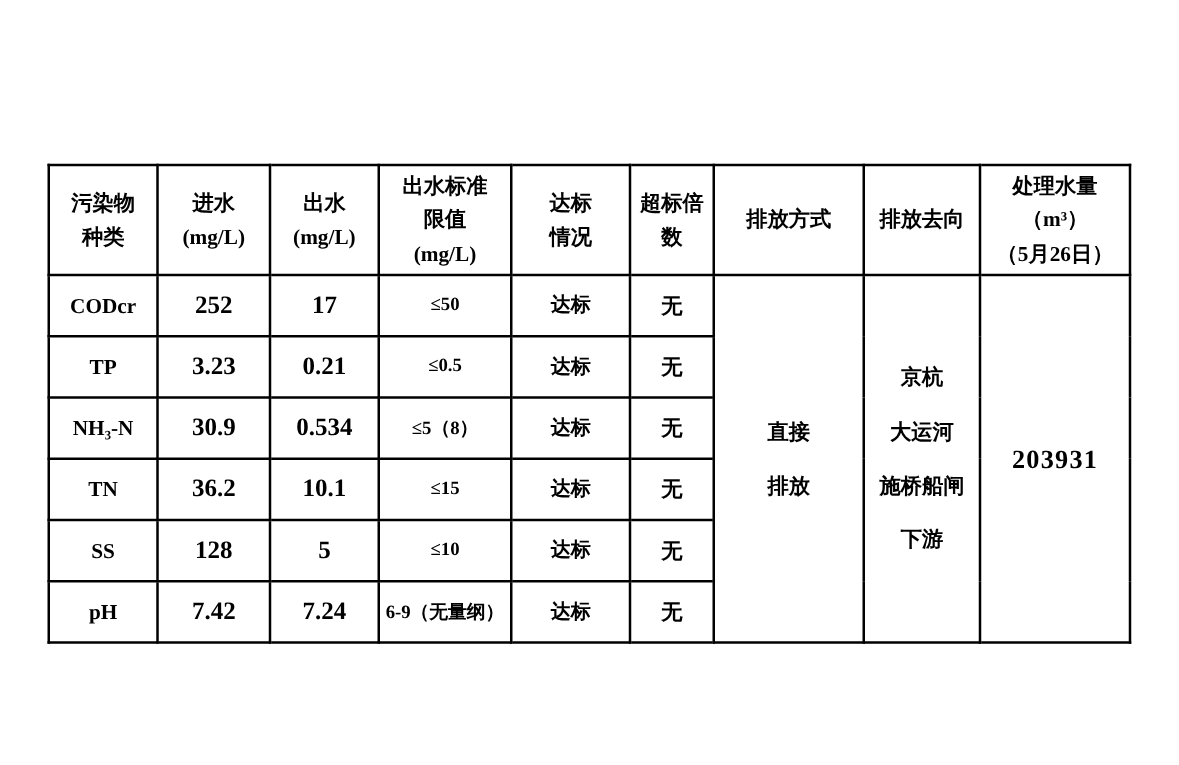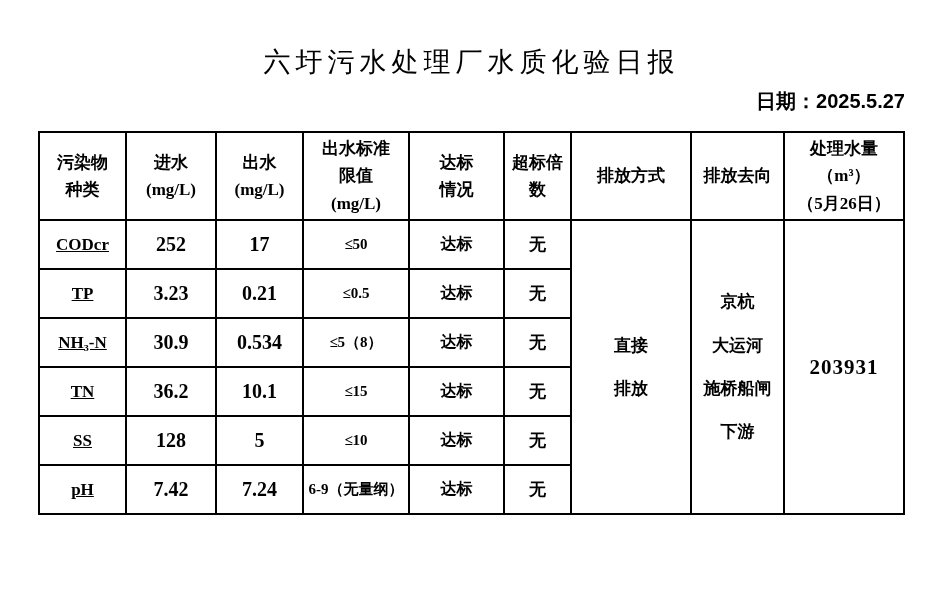--- a/index.html
+++ b/index.html
@@ -21,43 +21,41 @@
   table.report{
     position:absolute;left:38px;top:131px;border-collapse:collapse;table-layout:fixed;
   }
   table.report th, table.report td{
     border:2px solid #000;text-align:center;vertical-align:middle;padding:0;
     white-space:pre-line;font-weight:700;
   }
   tr.header-row{height:88px;}
   tr.data-row{height:49px;}
   th{font-size:17px;line-height:1.6;font-weight:700;}
-  td.pollutant{font-size:17px;text-decoration:underline;}
+  td.pollutant{font-size:17px;}
   td.num{font-size:20px;font-family:"Liberation Serif","DejaVu Serif",serif;}
   td.limit{font-size:15px;}
   td.status{font-size:16px;}
   td.exceed{font-size:17px;}
   td.merged{font-size:17px;line-height:2.55;}
   td.volume{
     font-size:21px;font-weight:400;text-align:left;padding-left:2px;letter-spacing:1px;
     white-space:nowrap;
   }
   .note{
     position:absolute;left:5px;top:551px;font-size:18px;font-weight:700;letter-spacing:0.5px;
   }
 </style>
 </head>
 <body>
 
 <div class="canvas">
 
-  <div class="title">六圩污水处理厂水质化验日报</div>
 
 
-  <div class="date">日期：2025.5.27</div>
 
   <table class="report">
     <colgroup>
       <col style="width:87px">
         <col style="width:90px">
         <col style="width:87px">
       <col style="width:106px">
         <col style="width:95px">
         <col style="width:67px">
       <col style="width:120px">

